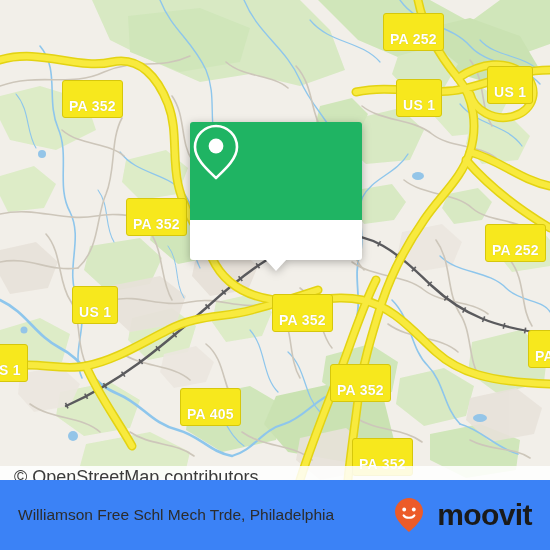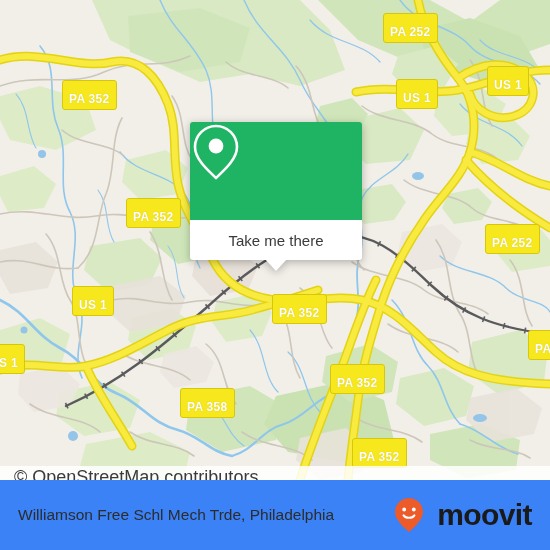--- a/index.html
+++ b/index.html
@@ -25,25 +25,25 @@
   }
   #map svg { display: block; position: absolute; left:0; top:0; }
 
   
   .shield {
     position: absolute;
     background: #f7e81d;
     border: 1.5px solid #d6c70c;
     border-radius: 3px;
     color: #ffffff;
-    font-size: 12px;
+    font-size: 14px;
     font-weight: bold;
     letter-spacing: .3px;
     line-height: 1;
-    padding: 12px 6px 4px 6px;
+    padding: 18px 6px 4px 6px;
     white-space: nowrap;
     text-shadow: 0 0 1px rgba(120,110,0,.35);
     font-family: "Liberation Sans", sans-serif;
   }
 
   
   #popup {
     position: absolute;
     left: 190px; top: 122px;
     width: 172px;
@@ -279,32 +279,31 @@
     <div class="shield" style="left:62px; top:80px;">PA 352</div>
     <div class="shield" style="left:396px; top:79px;">US 1</div>
     <div class="shield" style="left:487px; top:66px;">US 1</div>
     <div class="shield" style="left:126px; top:198px;">PA 352</div>
     <div class="shield" style="left:485px; top:224px;">PA 252</div>
     <div class="shield" style="left:72px; top:286px;">US 1</div>
     <div class="shield" style="left:272px; top:294px;">PA 352</div>
     <div class="shield" style="left:-8px; top:344px;">S 1</div>
     <div class="shield" style="left:528px; top:330px;">PA 2</div>
     <div class="shield" style="left:330px; top:364px;">PA 352</div>
-    <div class="shield" style="left:180px; top:388px;">PA 358</div>
+    <div class="shield" style="left:180px; top:388px;">PA 405</div>
     <div class="shield" style="left:352px; top:438px;">PA 352</div>
 
     <div id="popup">
       <div id="popup-green">
         <svg width="52" height="60" viewBox="0 0 52 60">
           <path d="M26 4 C14.4 4 5 13.4 5 25 C5 38 20 50 26 56 C32 50 47 38 47 25 C47 13.4 37.6 4 26 4 Z" fill="none" stroke="#ffffff" stroke-width="2.6" stroke-linejoin="round"></path>
           <circle cx="26" cy="24" r="7.4" fill="#ffffff"></circle>
         </svg>
       </div>
       <div id="popup-footer">
-        <span>Take me there</span>
         <div id="popup-tail"></div>
       </div>
     </div>
 
     <div id="attribution">© OpenStreetMap contributors</div>
   </div>
 
   <div id="bottombar">
     <div id="place-title">Williamson Free Schl Mech Trde, Philadelphia</div>
     <div id="moovit-logo">

